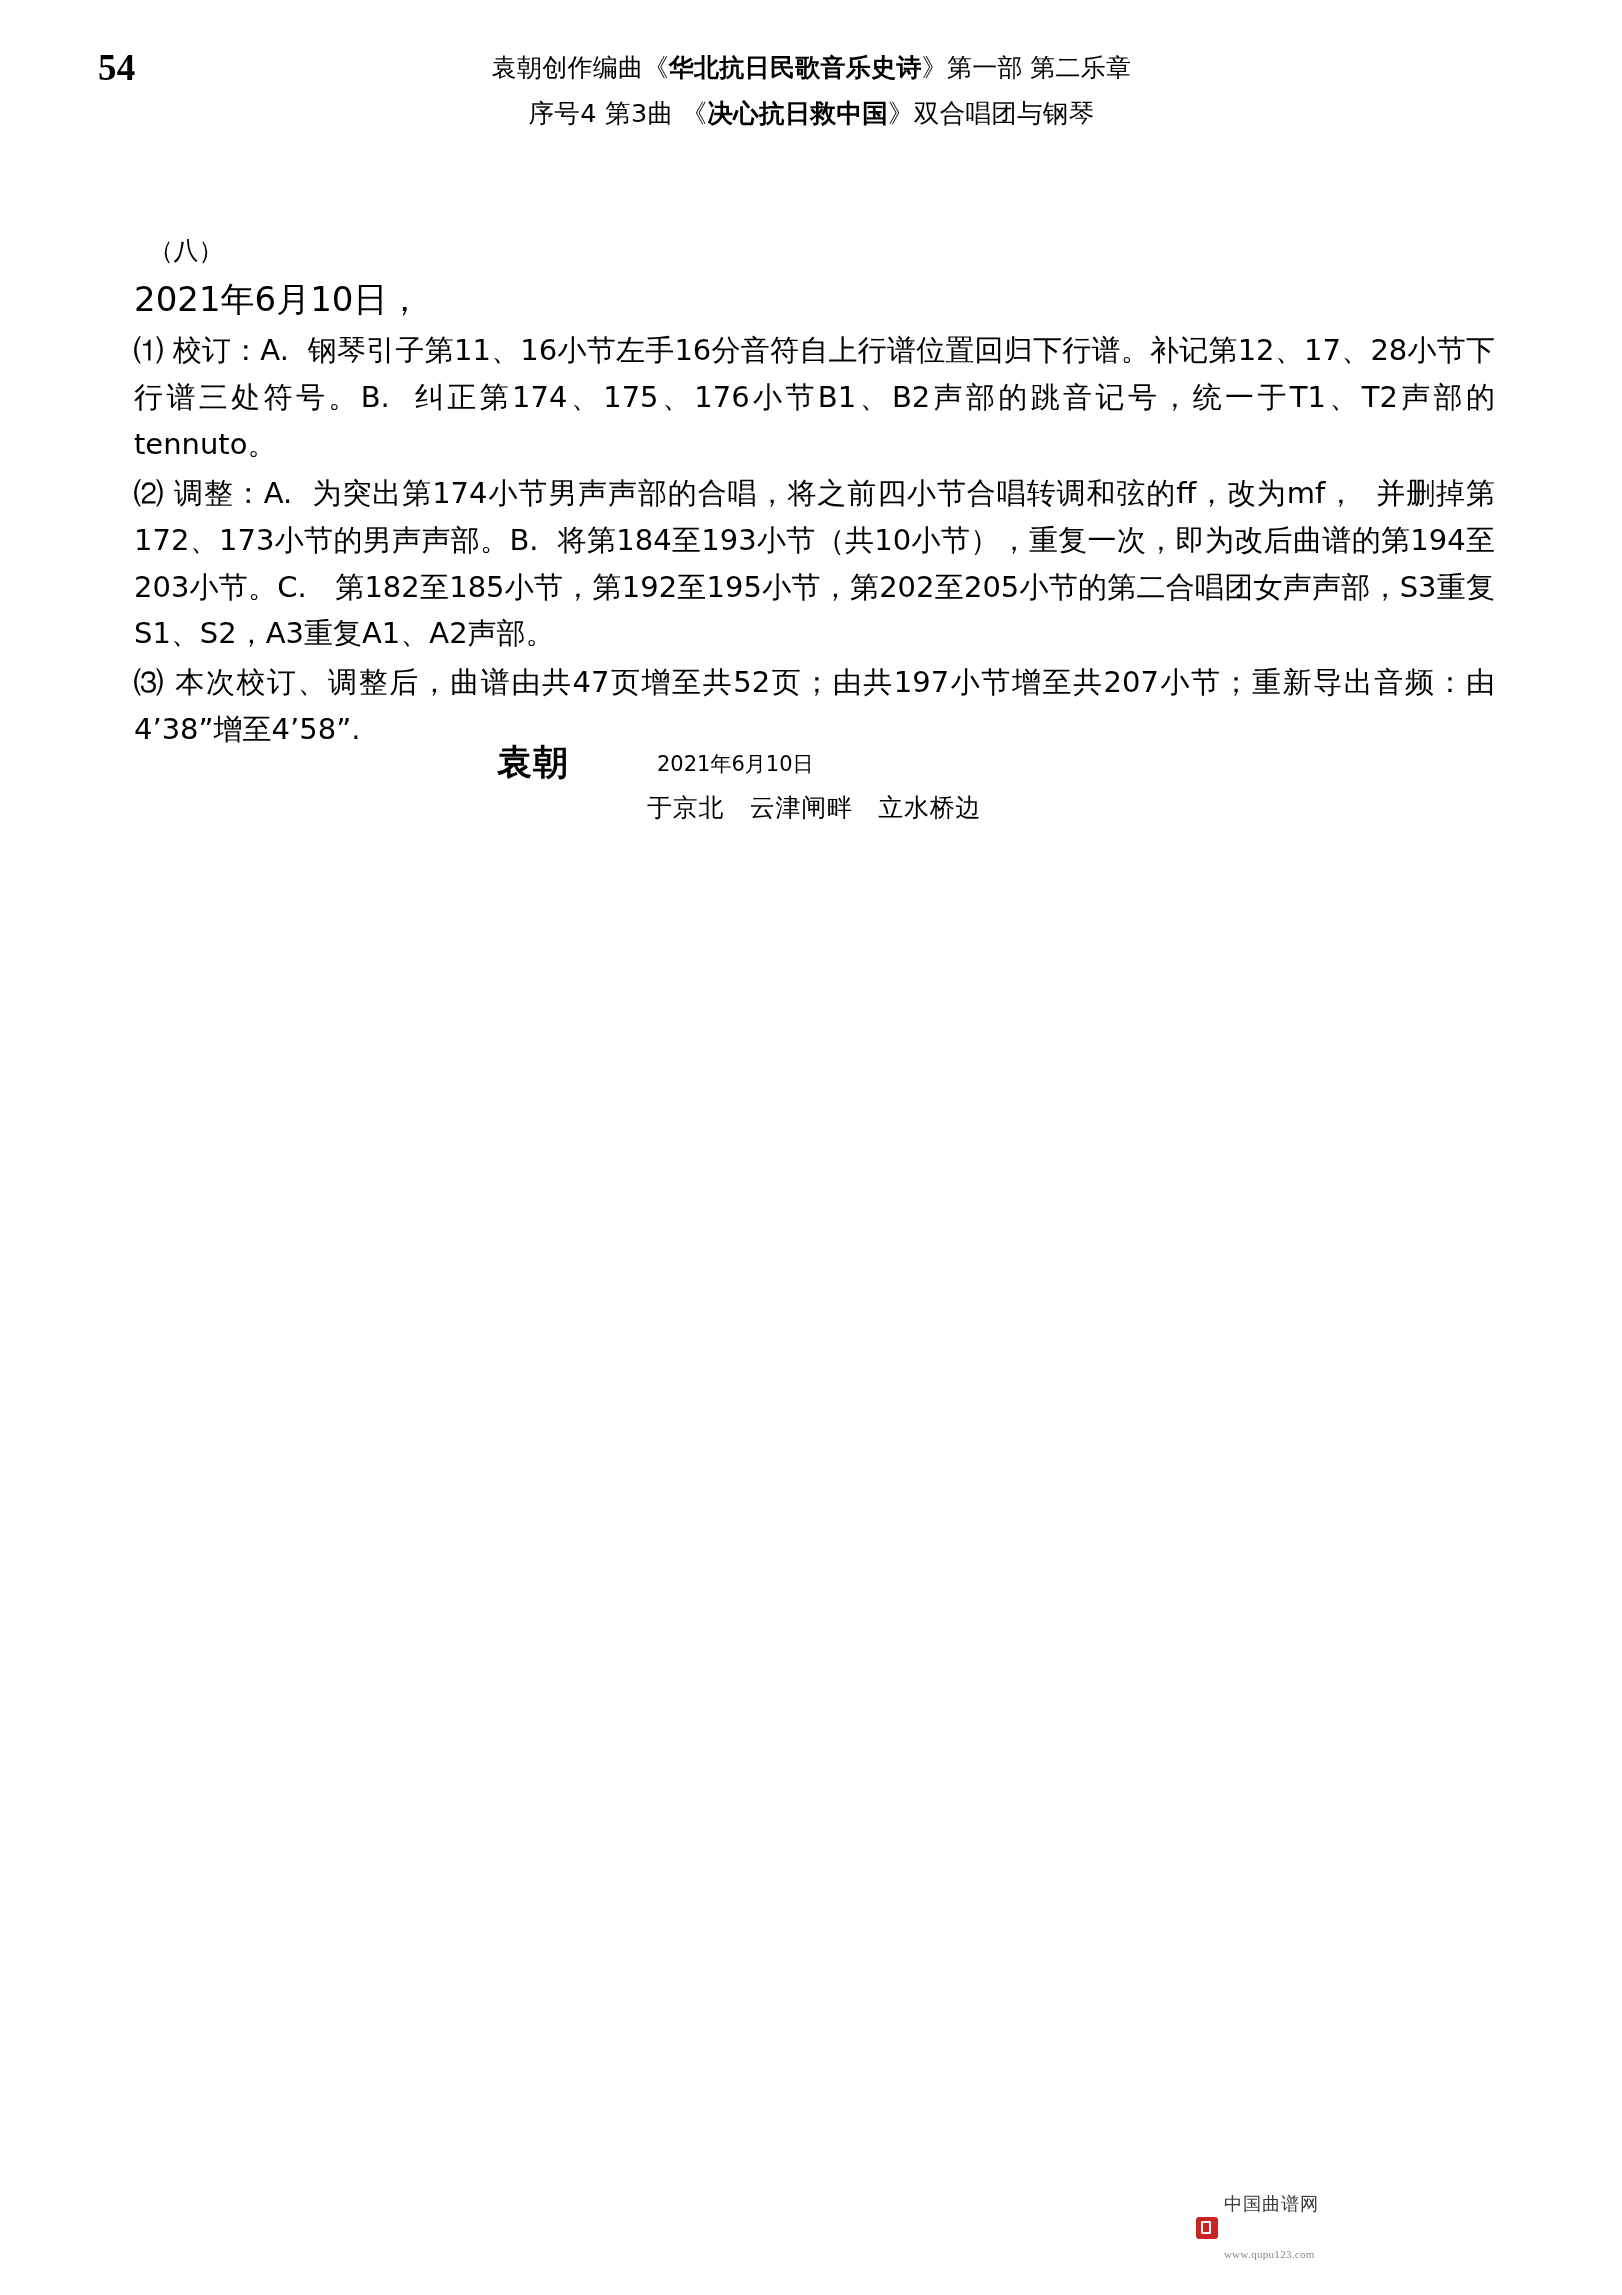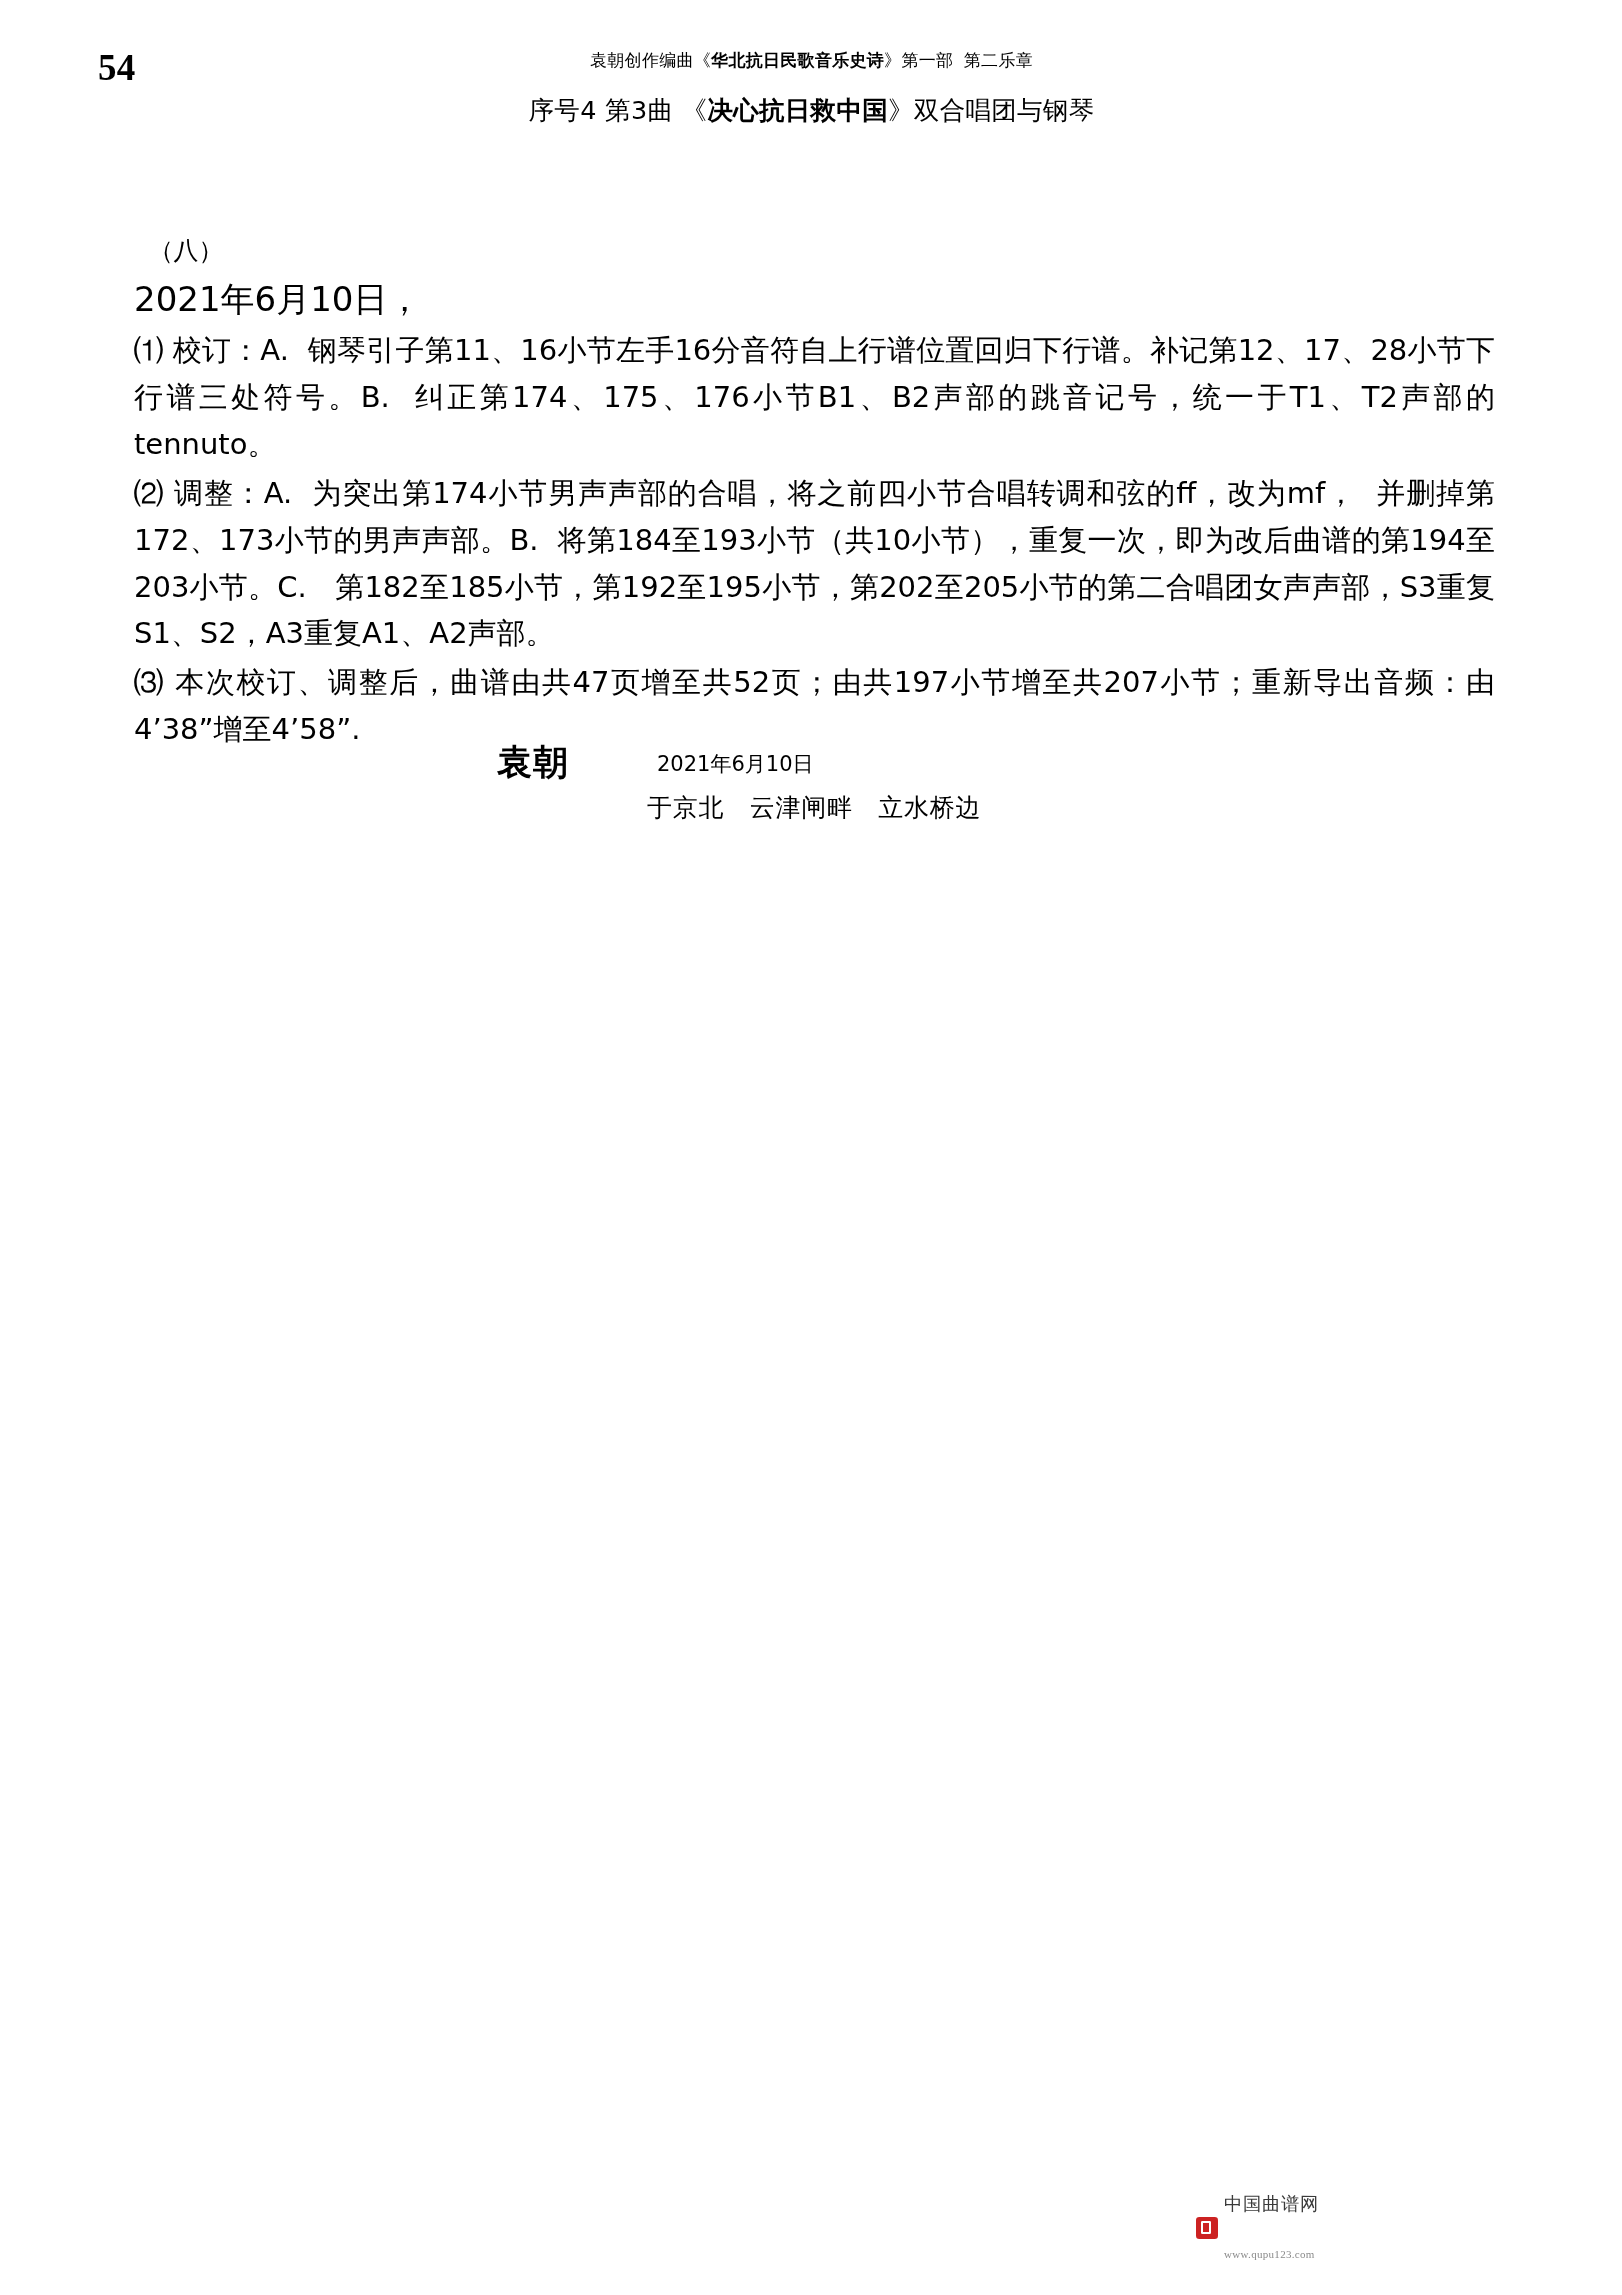--- a/index.html
+++ b/index.html
@@ -36,34 +36,34 @@
   }
 
   .header-block {
     position: absolute;
     left: 0;
     top: 51px;
     width: 1623px;
     text-align: center;
   }
   .header-line1 {
-    font-family: Liberation Mono, monospace;
-    font-size: 17px;
+    font-family: Liberation Sans, sans-serif;
+    font-size: 25px;
     line-height: 1.35;
     letter-spacing: 0.3px;
     white-space: nowrap;
     text-align: center;
   }
   .header-line2 {
     font-family: "DejaVu Sans", sans-serif;
     font-size: 25.5px;
     line-height: 1.35;
     letter-spacing: 0.3px;
     white-space: nowrap;
-    margin-top: 19px;
+    margin-top: 11px;
   }
   .header-line2 .emph,
   .header-line1 .emph {
     font-weight: bold;
   }
 
   
   .body-block {
     position: absolute;
     left: 134px;

